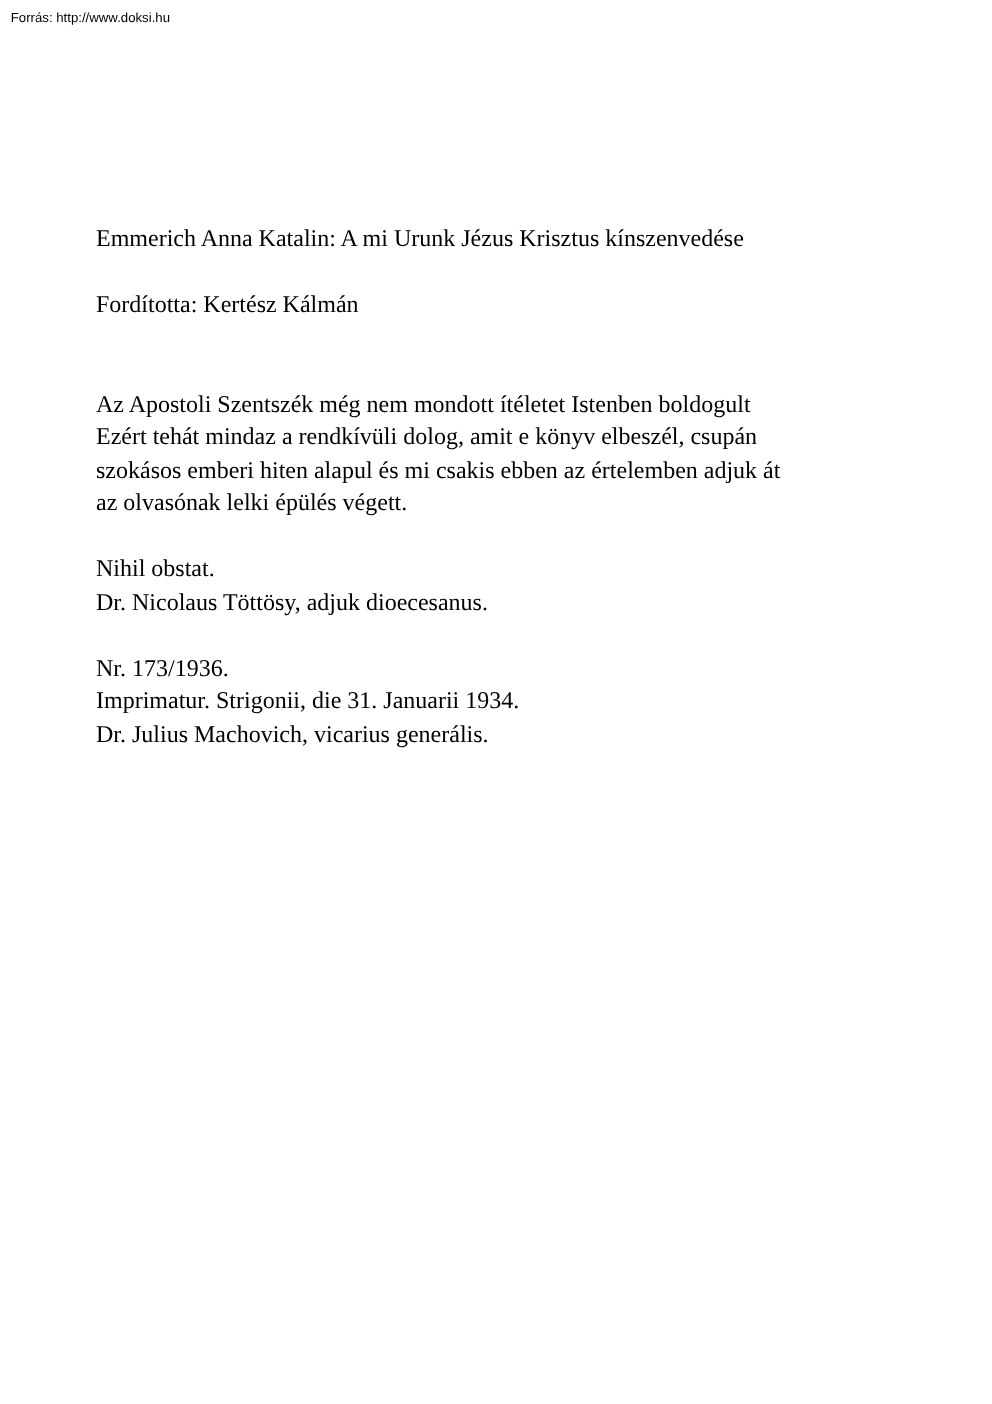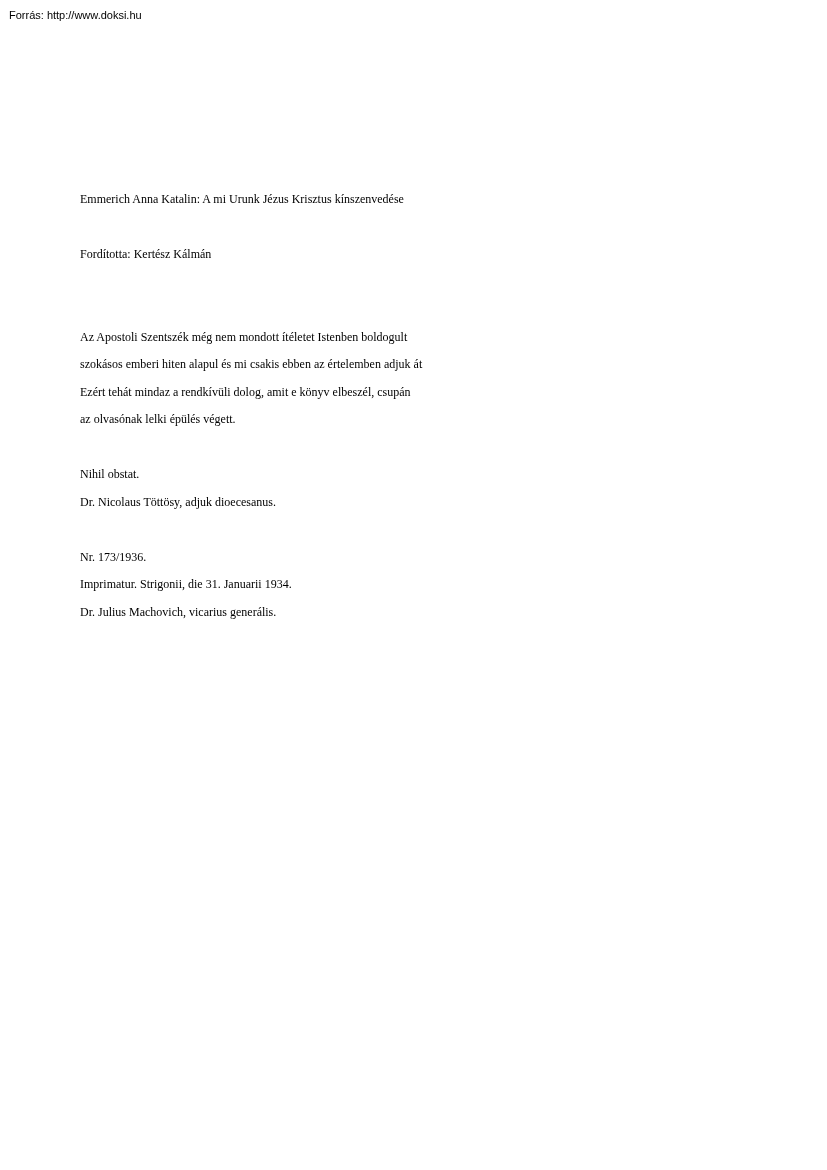--- a/index.html
+++ b/index.html
@@ -22,21 +22,21 @@
     font-family: "Liberation Sans", sans-serif;
     font-size: 11px;
     color: #000000;
     white-space: nowrap;
   }
   .page-content {
     position: absolute;
     left: 80px;
     top: 186px;
     width: 620px;
-    font-size: 12px;
+    font-size: 20px;
     line-height: 27.5px;
     color: #000000;
   }
   .line {
     white-space: nowrap;
   }
   .spacer {
     height: 27.5px;
   }
 </style>
@@ -50,22 +50,22 @@
   <div class="line">Emmerich Anna Katalin: A mi Urunk Jézus Krisztus kínszenvedése</div>
 
   <div class="spacer"></div>
 
   <div class="line">Fordította: Kertész Kálmán</div>
 
   <div class="spacer"></div>
   <div class="spacer"></div>
 
   <div class="line">Az Apostoli Szentszék még nem mondott ítéletet Istenben boldogult</div>
+  <div class="line">Ezért tehát mindaz a rendkívüli dolog, amit e könyv elbeszél, csupán</div>
   <div class="line">szokásos emberi hiten alapul és mi csakis ebben az értelemben adjuk át</div>
-  <div class="line">Ezért tehát mindaz a rendkívüli dolog, amit e könyv elbeszél, csupán</div>
   <div class="line">az olvasónak lelki épülés végett.</div>
 
   <div class="spacer"></div>
 
   <div class="line">Nihil obstat.</div>
   <div class="line">Dr. Nicolaus Töttösy, adjuk dioecesanus.</div>
 
   <div class="spacer"></div>
 
   <div class="line">Nr. 173/1936.</div>

